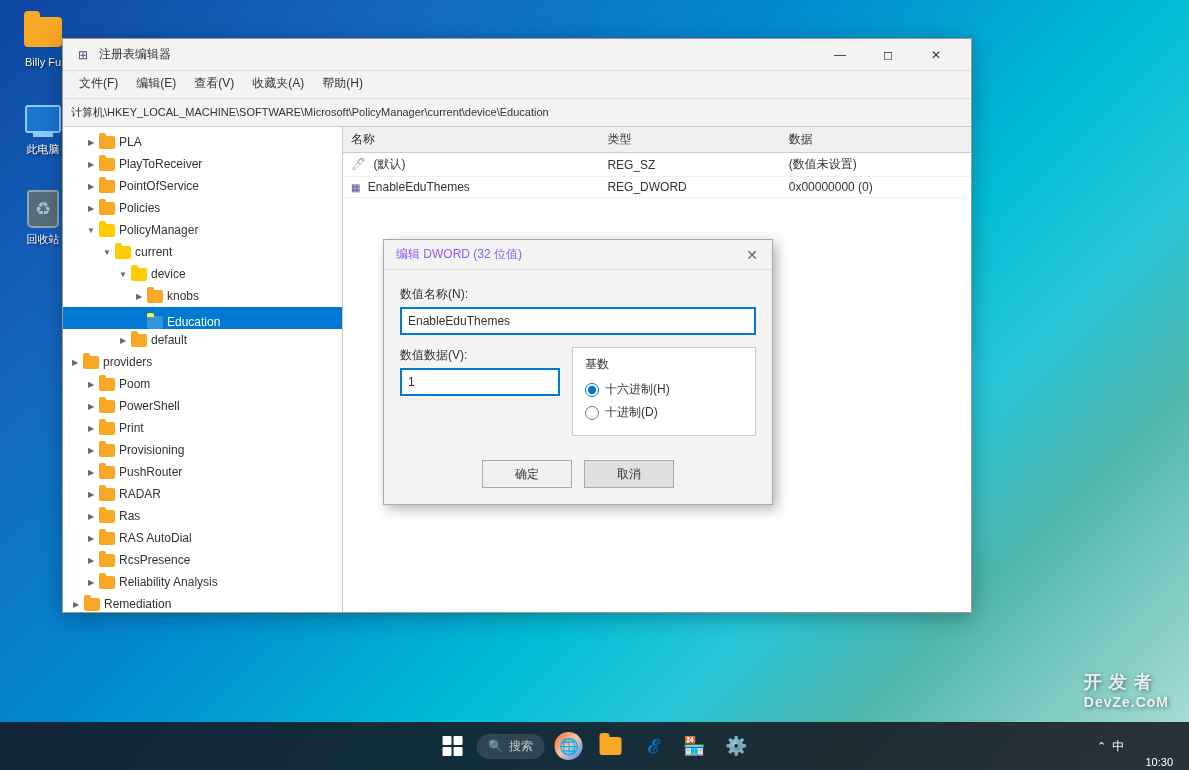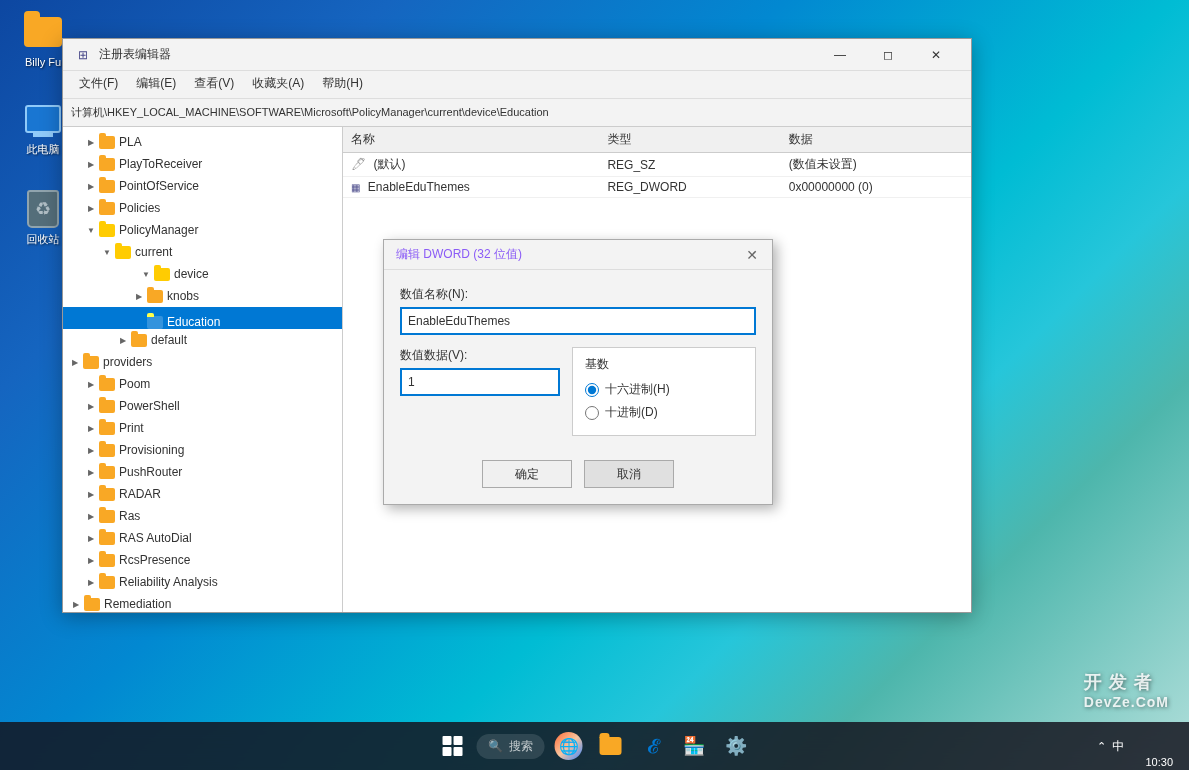--- a/index.html
+++ b/index.html
@@ -635,21 +635,21 @@
         <div class="tree-item" style="padding-left:20px;">
           <span class="expand-btn expanded"></span>
           <div class="folder-sm open"></div>
           <span>PolicyManager</span>
         </div>
         <div class="tree-item" style="padding-left:36px;">
           <span class="expand-btn expanded"></span>
           <div class="folder-sm open"></div>
           <span>current</span>
         </div>
-        <div class="tree-item" style="padding-left:52px;margin-left:23px;">
+        <div class="tree-item" style="padding-left:52px;">
           <span class="expand-btn expanded"></span>
           <div class="folder-sm open"></div>
           <span>device</span>
         </div>
         <div class="tree-item" style="padding-left:68px;">
           <span class="expand-btn collapsed"></span>
           <div class="folder-sm"></div>
           <span>knobs</span>
         </div>
         <div class="tree-item selected" style="padding-left:68px;align-items:flex-end;">

